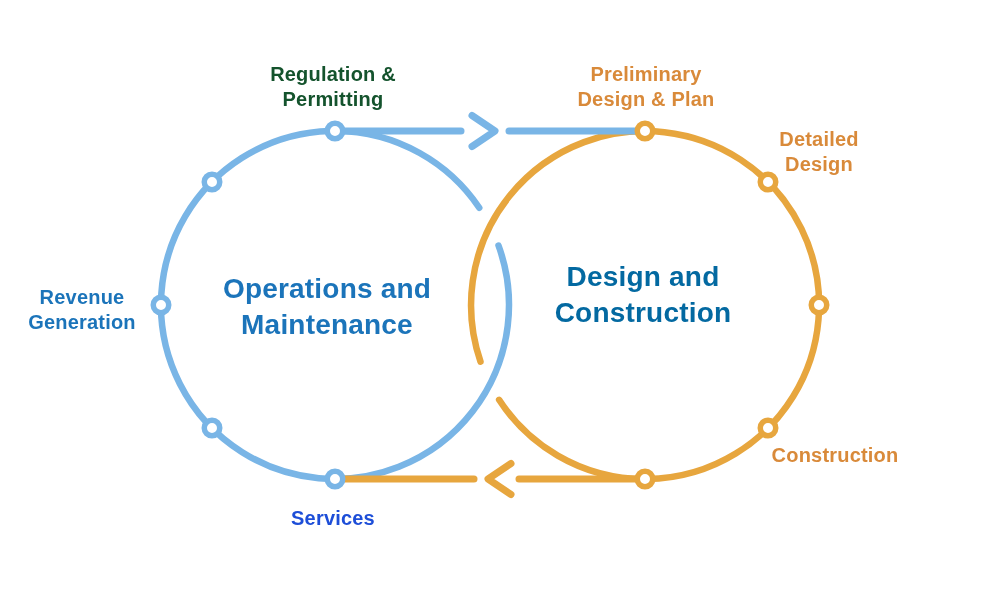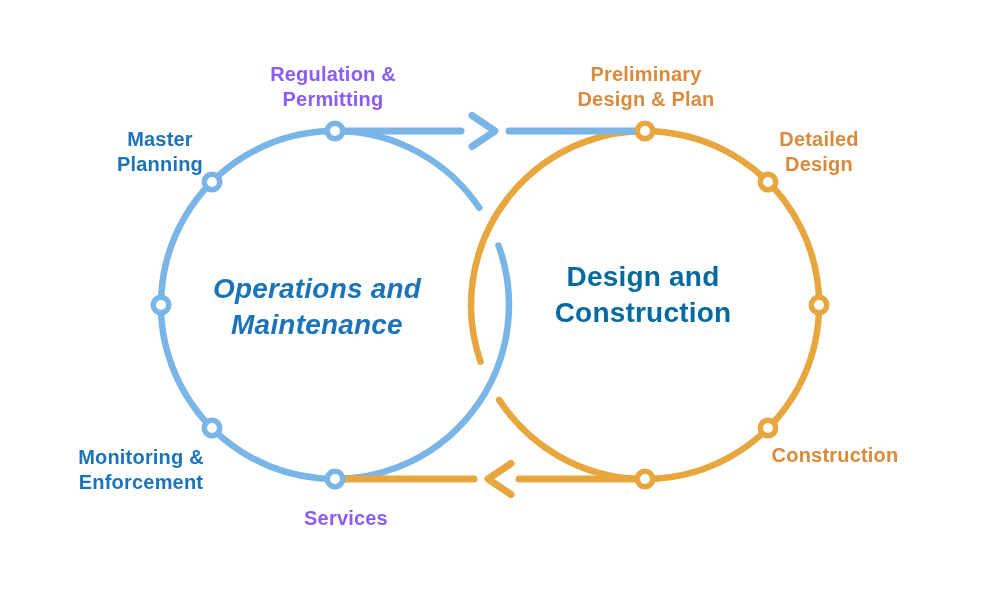--- a/index.html
+++ b/index.html
@@ -62,32 +62,30 @@
     <circle cx="212" cy="428" r="7.75" fill="#FFFFFF" stroke-width="5.5" stroke="#79B5E6"></circle>
     <circle cx="335" cy="479" r="7.75" fill="#FFFFFF" stroke-width="5.5" stroke="#79B5E6"></circle>
 
     <circle cx="645" cy="131" r="7.75" fill="#FFFFFF" stroke-width="5.5" stroke="#E7A63E"></circle>
     <circle cx="768" cy="182" r="7.75" fill="#FFFFFF" stroke-width="5.5" stroke="#E7A63E"></circle>
     <circle cx="819" cy="305" r="7.75" fill="#FFFFFF" stroke-width="5.5" stroke="#E7A63E"></circle>
     <circle cx="768" cy="428" r="7.75" fill="#FFFFFF" stroke-width="5.5" stroke="#E7A63E"></circle>
     <circle cx="645" cy="479" r="7.75" fill="#FFFFFF" stroke-width="5.5" stroke="#E7A63E"></circle>
   </svg>
 
-  <div class="cycle-title" style="left: 317px; top: 307px; color: rgb(27, 116, 186); font-style: italic;">Operations and
+  <div class="cycle-title" style="left: 327px; top: 307px; color: rgb(27, 116, 186);">Operations and
 Maintenance</div>
   <div class="cycle-title" style="left: 643px; top: 295px; color: #0369a1;">Design and
 Construction</div>
 
-  <div class="label" style="left: 333px; top: 87px; color: #8b5cf6;">Regulation &amp;
+  <div class="label" style="left: 333px; top: 87px; color: #14532d;">Regulation &amp;
 Permitting</div>
-  <div class="label" style="left: 160px; top: 152px; color: rgb(27, 116, 186);">Master
-Planning</div>
-  <div class="label" style="left: 141px; top: 470px; color: rgb(27, 116, 186);">Monitoring &amp;
-Enforcement</div>
-  <div class="label" style="left: 346px; top: 518px; color: #8b5cf6;">Services</div>
+  <div class="label" style="left: 82px; top: 310px; color: rgb(27, 116, 186);">Revenue
+Generation</div>
+  <div class="label" style="left: 333px; top: 518px; color: #1d4ed8;">Services</div>
 
   <div class="label" style="left: 819px; top: 152px; color: rgb(217, 138, 58);">Detailed
 Design</div>
   <div class="label" style="left: 646px; top: 87px; color: rgb(217, 138, 58);">Preliminary
 Design &amp; Plan</div>
   <div class="label" style="left: 835px; top: 455px; color: rgb(217, 138, 58);">Construction</div>
 
 </div>
 
 </body></html>

